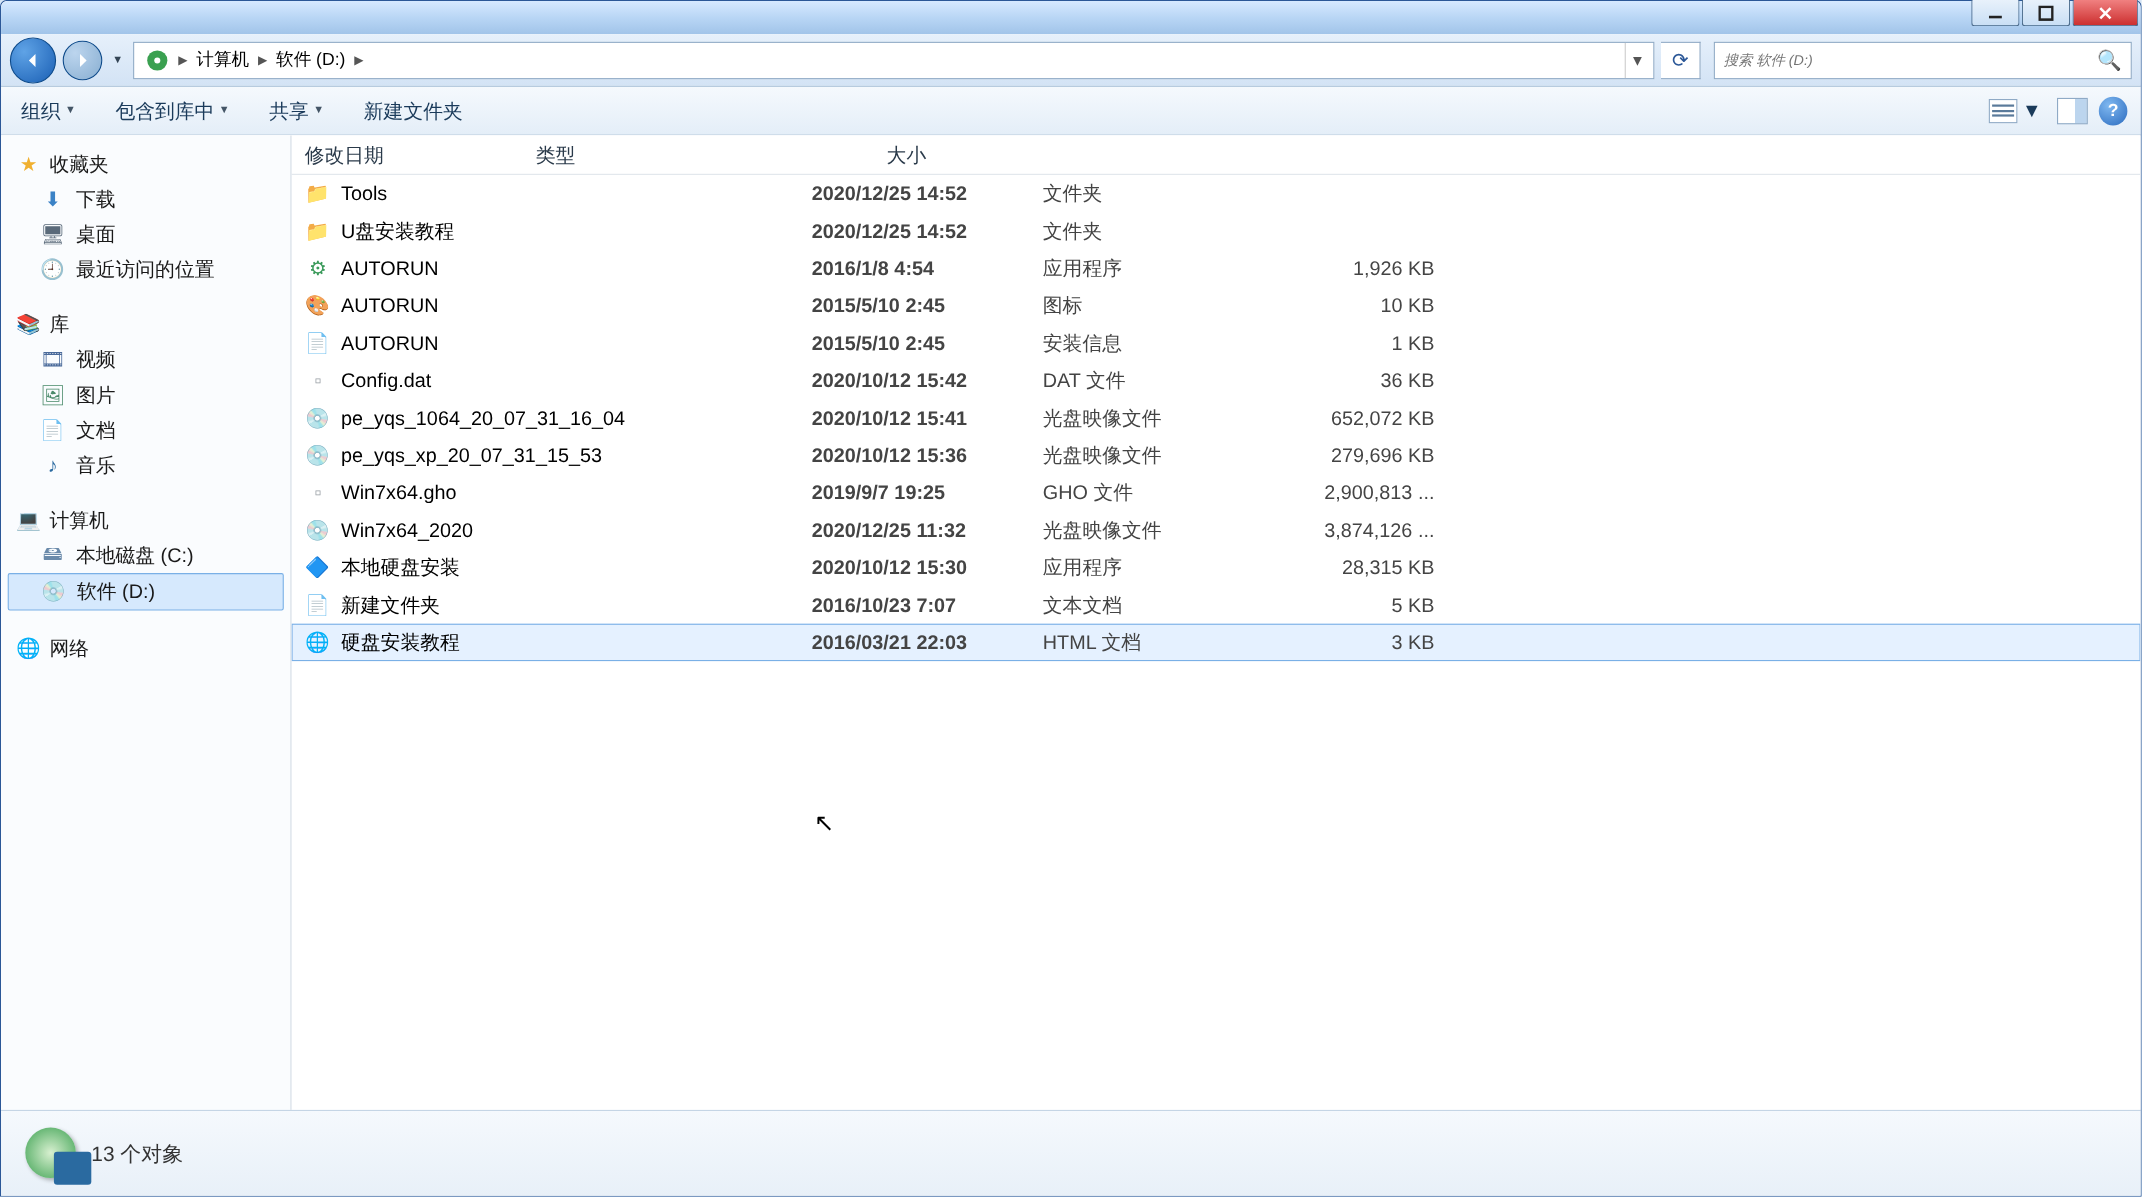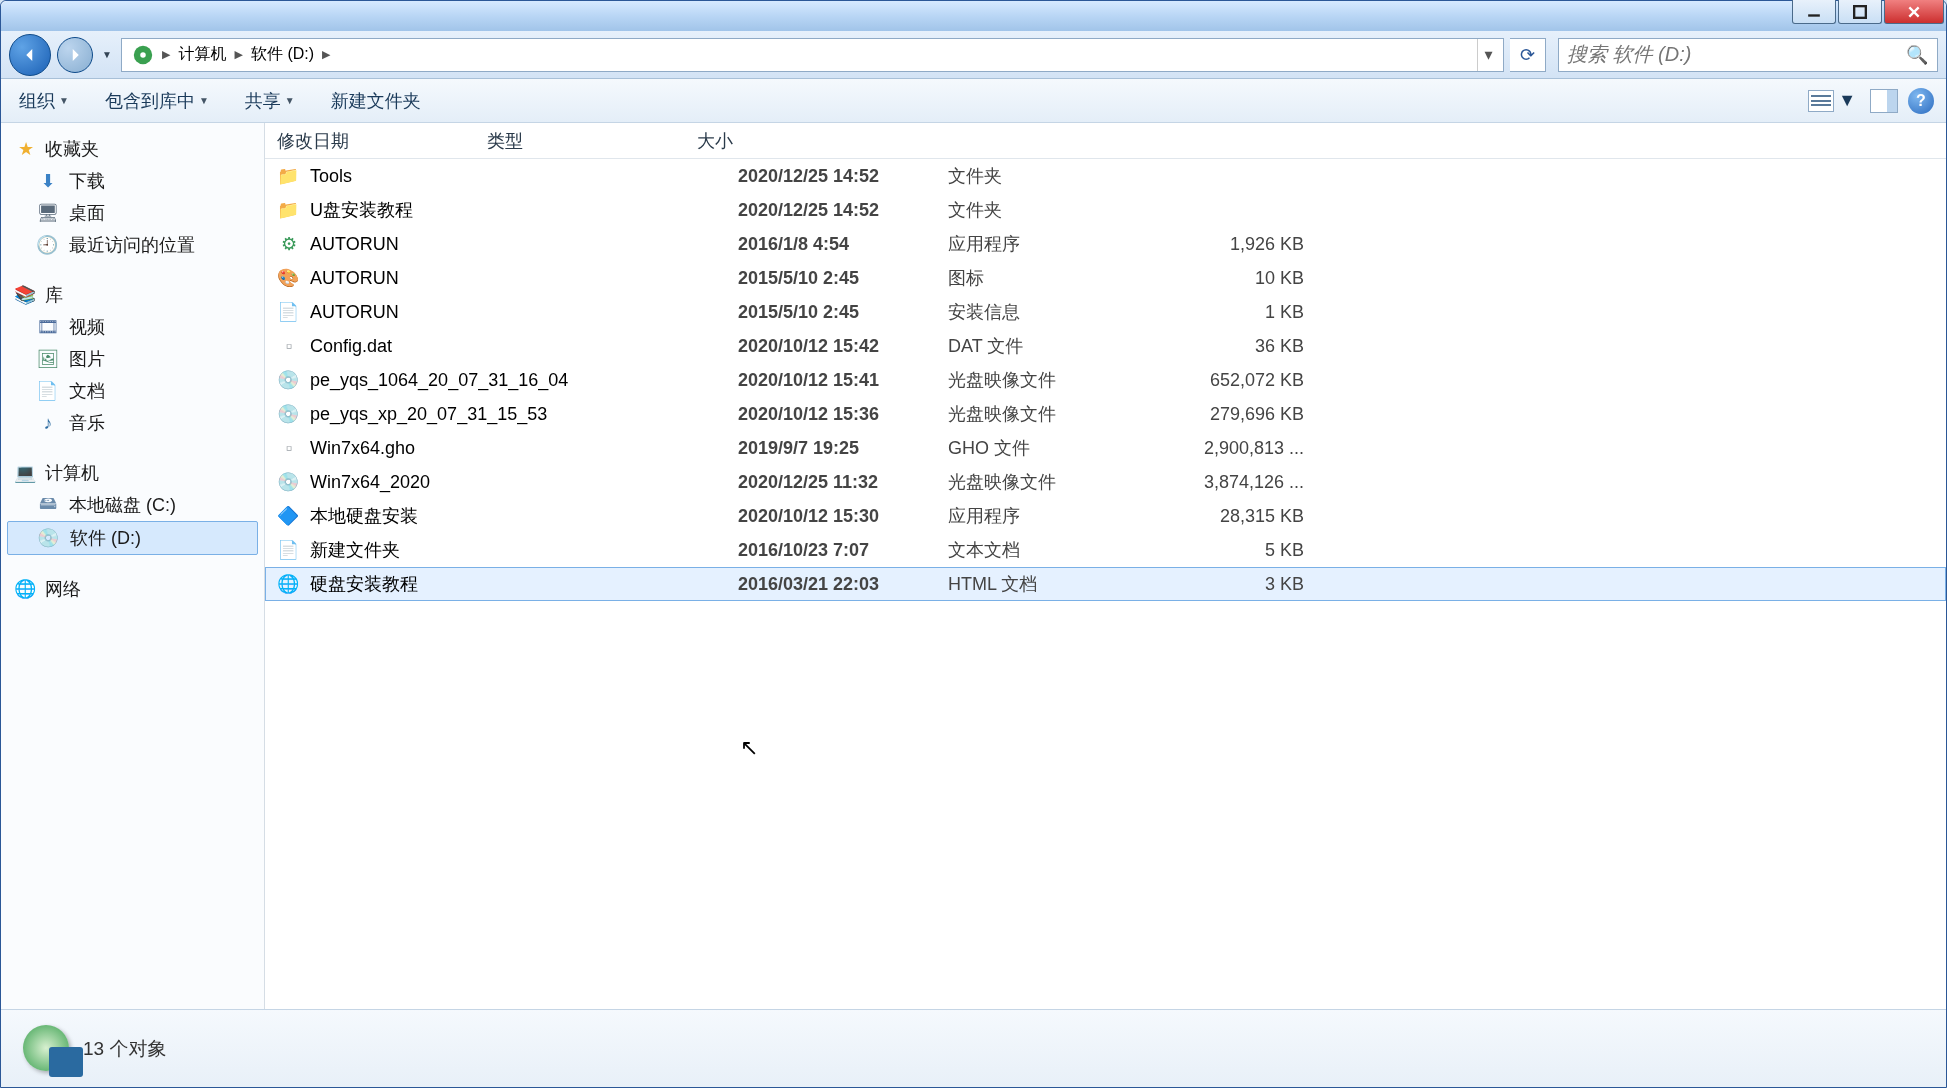--- a/index.html
+++ b/index.html
@@ -71,21 +71,21 @@
   border:1px solid #8faac6; border-left:none;
   background:#fff; display:flex; align-items:center; justify-content:center; cursor:pointer;
   color:#2b5797; font-size:18px;
 }
 .searchbox {
   width: 380px; height:34px;
   border:1px solid #8faac6; margin-left:6px;
   background:#fff; display:flex; align-items:center; padding: 0 8px;
 }
 .searchbox input {
-  border:none; outline:none; flex:1; font-size:20px; font-style:italic; color:#888;
+  border:none; outline:none; flex:1; font-size:13px; font-style:italic; color:#888;
 }
 .search-icon { color:#2b5797; font-size:18px; cursor:pointer; }
 
 
 .toolbar {
   height: 44px;
   background: linear-gradient(to bottom,#f5f9fd,#e4eef8);
   border-bottom:1px solid #c5d5e5;
   display:flex; align-items:center; padding: 0 12px; gap: 24px;
   font-size: 18px; color:#1a3a5a;
@@ -116,21 +116,21 @@
 .lib{color:#d6b060;} .vid{color:#4a6a9a;} .pic{color:#4a8a6a;} .doc{color:#5a7aaa;} .mus{color:#2a6aa0;}
 .comp{color:#4a6a9a;} .hdd{color:#6a8aaa;} .drive{color:#3a9a5a;} .net{color:#4a8aba;}
 
 
 .filelist { flex:1; display:flex; flex-direction:column; font-size:18px; }
 .columns {
   height: 36px; border-bottom:1px solid #e0e6ec;
   display:flex; align-items:center; color:#2a3a4a;
 }
 .col { padding:0 12px; border-right:1px solid transparent; cursor:pointer; display:flex; align-items:center; gap:6px; height:100%;}
-.col-name{ width:460px;} .col-date{width:210px;} .col-type{width:210px;} .col-size{width:170px; }
+.col-name{ width:460px;} .col-date{width:210px;} .col-type{width:210px;} .col-size{width:170px; justify-content:flex-end;}
 .sort-ind{ font-size:10px; color:#567;}
 
 .rows { flex:1; overflow:auto; }
 .row {
   height: 34px; display:flex; align-items:center;
   border:1px solid transparent;
 }
 .row.selected { background:#e5f1ff; border:1px solid #7ab0e6; }
 .cell { padding:0 12px; }
 .cell-name{ width:460px; display:flex; align-items:center; gap:10px;}

